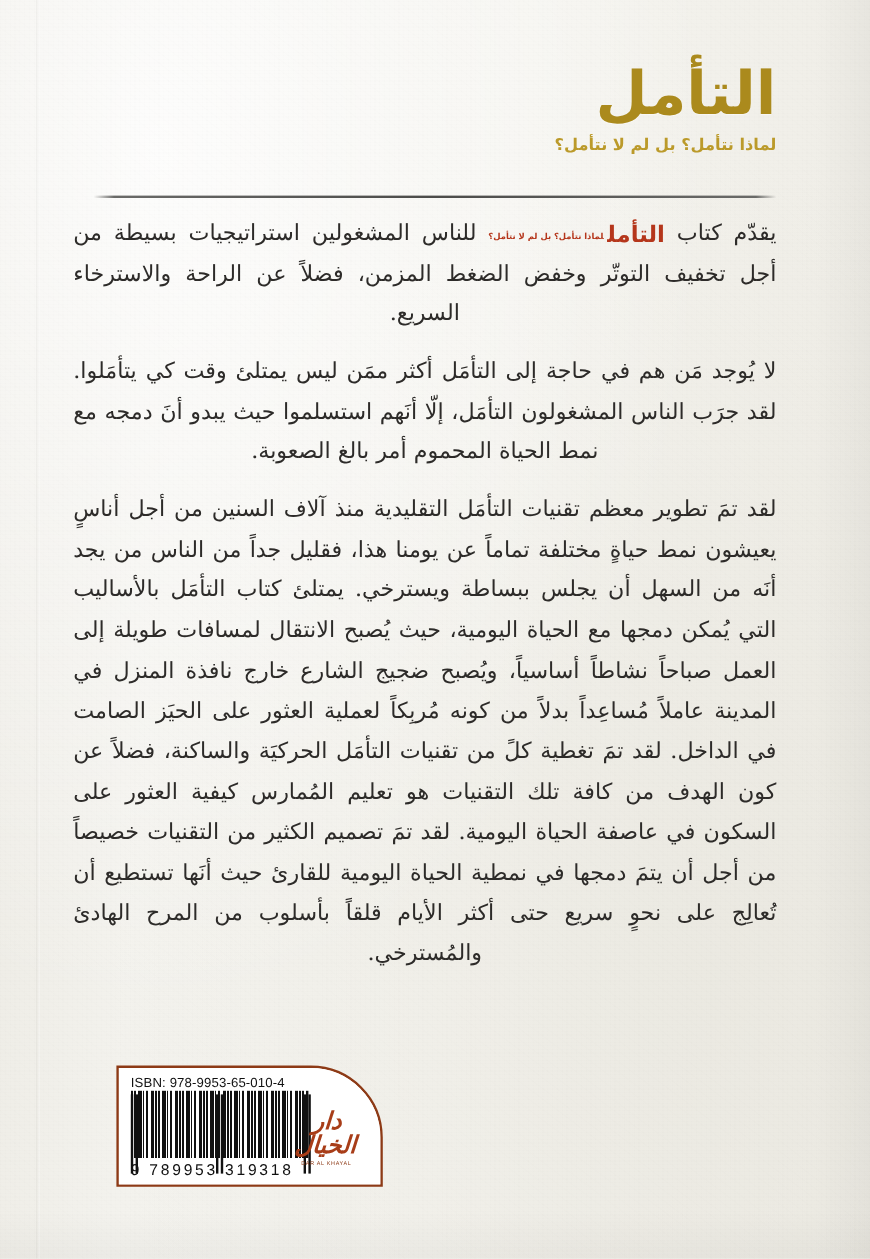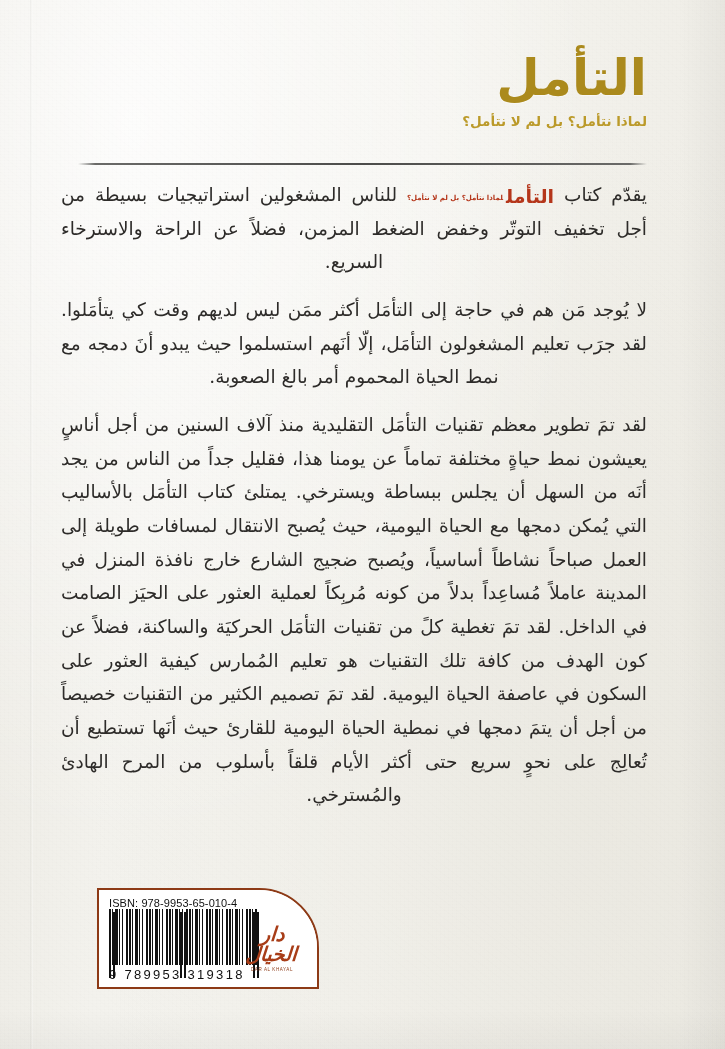--- a/index.html
+++ b/index.html
@@ -252,21 +252,21 @@
       <h1 class="book-title">التأمل</h1>
       <p class="book-subtitle">لماذا نتأمل؟ بل لم لا نتأمل؟</p>
     </div>
 
     <div class="hrule"></div>
 
     <div class="blurb">
 
       <p><span>يقدّم كتاب </span><span class="inline-logo"><span class="il-title">التأمل</span><span class="il-sub">لماذا نتأمل؟ بل لم لا نتأمل؟</span></span><span> للناس المشغولين استراتيجيات بسيطة من أجل تخفيف التوتّر وخفض الضغط المزمن، فضلاً عن الراحة والاسترخاء السريع.</span></p>
 
-      <p>لا يُوجد مَن هم في حاجة إلى التأمَل أكثر ممَن ليس لديهم وقت كي يتأمَلوا. لقد جرَب تعليم المشغولون التأمَل، إلّا أنَهم استسلموا حيث يبدو أنَ دمجه مع نمط الحياة المحموم أمر بالغ الصعوبة.</p>
+      <p>لا يُوجد مَن هم في حاجة إلى التأمَل أكثر ممَن ليس يمتلئ وقت كي يتأمَلوا. لقد جرَب الناس المشغولون التأمَل، إلّا أنَهم استسلموا حيث يبدو أنَ دمجه مع نمط الحياة المحموم أمر بالغ الصعوبة.</p>
 
       <p>لقد تمَ تطوير معظم تقنيات التأمَل التقليدية منذ آلاف السنين من أجل أناسٍ يعيشون نمط حياةٍ مختلفة تماماً عن يومنا هذا، فقليل جداً من الناس من يجد أنَه من السهل أن يجلس ببساطة ويسترخي. يمتلئ كتاب التأمَل بالأساليب التي يُمكن دمجها مع الحياة اليومية، حيث يُصبح الانتقال لمسافات طويلة إلى العمل صباحاً نشاطاً أساسياً، ويُصبح ضجيج الشارع خارج نافذة المنزل في المدينة عاملاً مُساعِداً بدلاً من كونه مُربِكاً لعملية العثور على الحيَز الصامت في الداخل. لقد تمَ تغطية كلً من تقنيات التأمَل الحركيَة والساكنة، فضلاً عن كون الهدف من كافة تلك التقنيات هو تعليم المُمارس كيفية العثور على السكون في عاصفة الحياة اليومية. لقد تمَ تصميم الكثير من التقنيات خصيصاً من أجل أن يتمَ دمجها في نمطية الحياة اليومية للقارئ حيث أنَها تستطيع أن تُعالِج على نحوٍ سريع حتى أكثر الأيام قلقاً بأسلوب من المرح الهادئ والمُسترخي.</p>
     </div>
 
     <div class="barcode-block">
       <div class="barcode-inner">
         <div class="isbn-text">ISBN: 978-9953-65-010-4</div>
         <div class="bars"></div>
         <div class="bars-ext">
           <span style="left:0px"></span>

